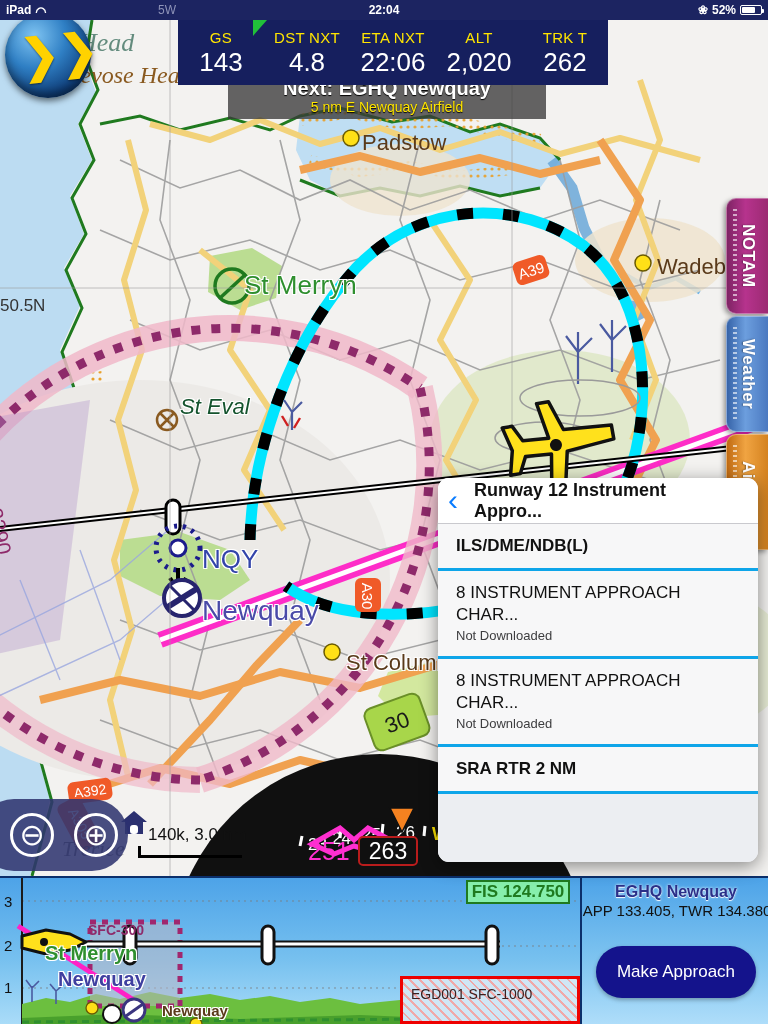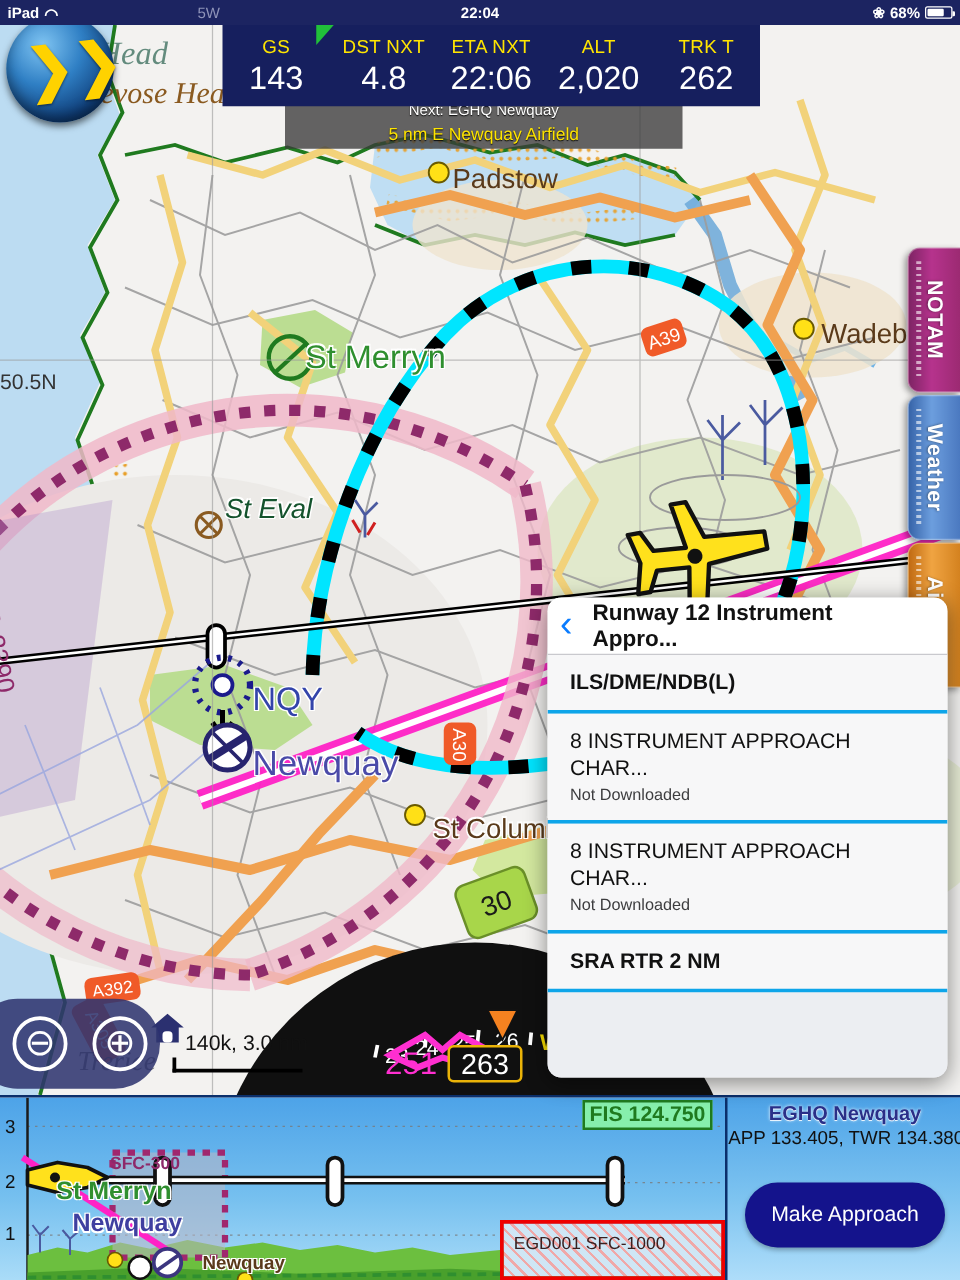--- a/index.html
+++ b/index.html
@@ -48,21 +48,21 @@
              justify-content:center; position:relative; }
   .navcell .lbl { color:#ffe500; font-size:15px; font-weight:normal; letter-spacing:.3px;
                   line-height:18px; }
   .navcell .val { color:#fff; font-size:26px; font-weight:normal; line-height:30px; }
   #flag-tri { position:absolute; left:253px; top:20px; width:0; height:0;
               border-left:14px solid #21c03a; border-bottom:16px solid transparent; z-index:46; }
 
   
   #nextbar { position:absolute; top:75px; left:228px; width:318px; height:44px;
              background:rgba(58,58,58,.78); z-index:44; text-align:center; padding-top:3px; }
-  #nextbar .l1 { color:#fff; font-size:12px; font-weight:normal; line-height:20px;
+  #nextbar .l1 { color:#fff; font-size:20px; font-weight:bold; line-height:20px;
                  text-shadow:0 1px 1px #000; }
   #nextbar .l2 { color:#ffe500; font-size:14px; line-height:18px; text-shadow:0 1px 1px #000; }
 
   
   .sidetab { position:absolute; right:0; width:42px; z-index:30;
              border-radius:10px 0 0 10px; color:#fff; font-size:17px; font-weight:bold;
              display:flex; align-items:center; justify-content:center;
              box-shadow:-2px 2px 5px rgba(0,0,0,.4);
              border:1px solid rgba(255,255,255,.35); border-right:none; }
   .sidetab span { writing-mode:vertical-rl; text-shadow:0 1px 2px rgba(0,0,0,.45);
@@ -143,40 +143,40 @@
                  text-shadow:-1px -1px 0 #fff,1px -1px 0 #fff,-1px 1px 0 #fff,1px 1px 0 #fff; }
   #pl-newquay  { left:58px; top:968px; font-size:20px; color:#3f3fa0;
                  text-shadow:-1px -1px 0 #fff,1px -1px 0 #fff,-1px 1px 0 #fff,1px 1px 0 #fff; }
   #pl-newquay2 { left:162px; top:1002px; font-size:15px; color:#5a3a1a;
                  text-shadow:-1px -1px 0 #fff,1px -1px 0 #fff,-1px 1px 0 #fff,1px 1px 0 #fff; }
   #pl-sfc { left:88px; top:922px; font-size:14px; color:#8e2a6a; }
 
   
   #compass { position:absolute; left:280px; top:798px; width:200px; height:78px; z-index:26; }
   #hdg-box { position:absolute; left:358px; top:836px; width:60px; height:30px;
-             background:#101010; border:2px solid #eab308; border-radius:5px; z-index:28;
+             background:#101010; border:2px solid #b91c1c; border-radius:5px; z-index:28;
              color:#fff; font-size:23px; text-align:center; line-height:26px; }
   #trk-num { position:absolute; left:308px; top:837px; z-index:28; color:#ff2fd0;
              font-size:25px; }
 </style>
 </head>
 <body>
 
 <div id="app">
 
   <div id="statusbar">
     <div id="sb-left">
       <span>iPad</span>
       <span class="wifi-ico"></span>
     </div>
     <div id="sb-carrier">5W</div>
     <div id="sb-time">22:04</div>
     <div id="sb-right">
       <span class="bt-ico">❀</span>
-      <span>68%</span>
+      <span>52%</span>
       <span class="batt">
           <i class="batt-fill"></i>
         </span>
     </div>
   </div>
 
   <div id="map">
     <svg width="768" height="856" viewBox="0 0 768 856">
       <defs>
         <pattern id="coastDots" width="7" height="7" patternUnits="userSpaceOnUse">

